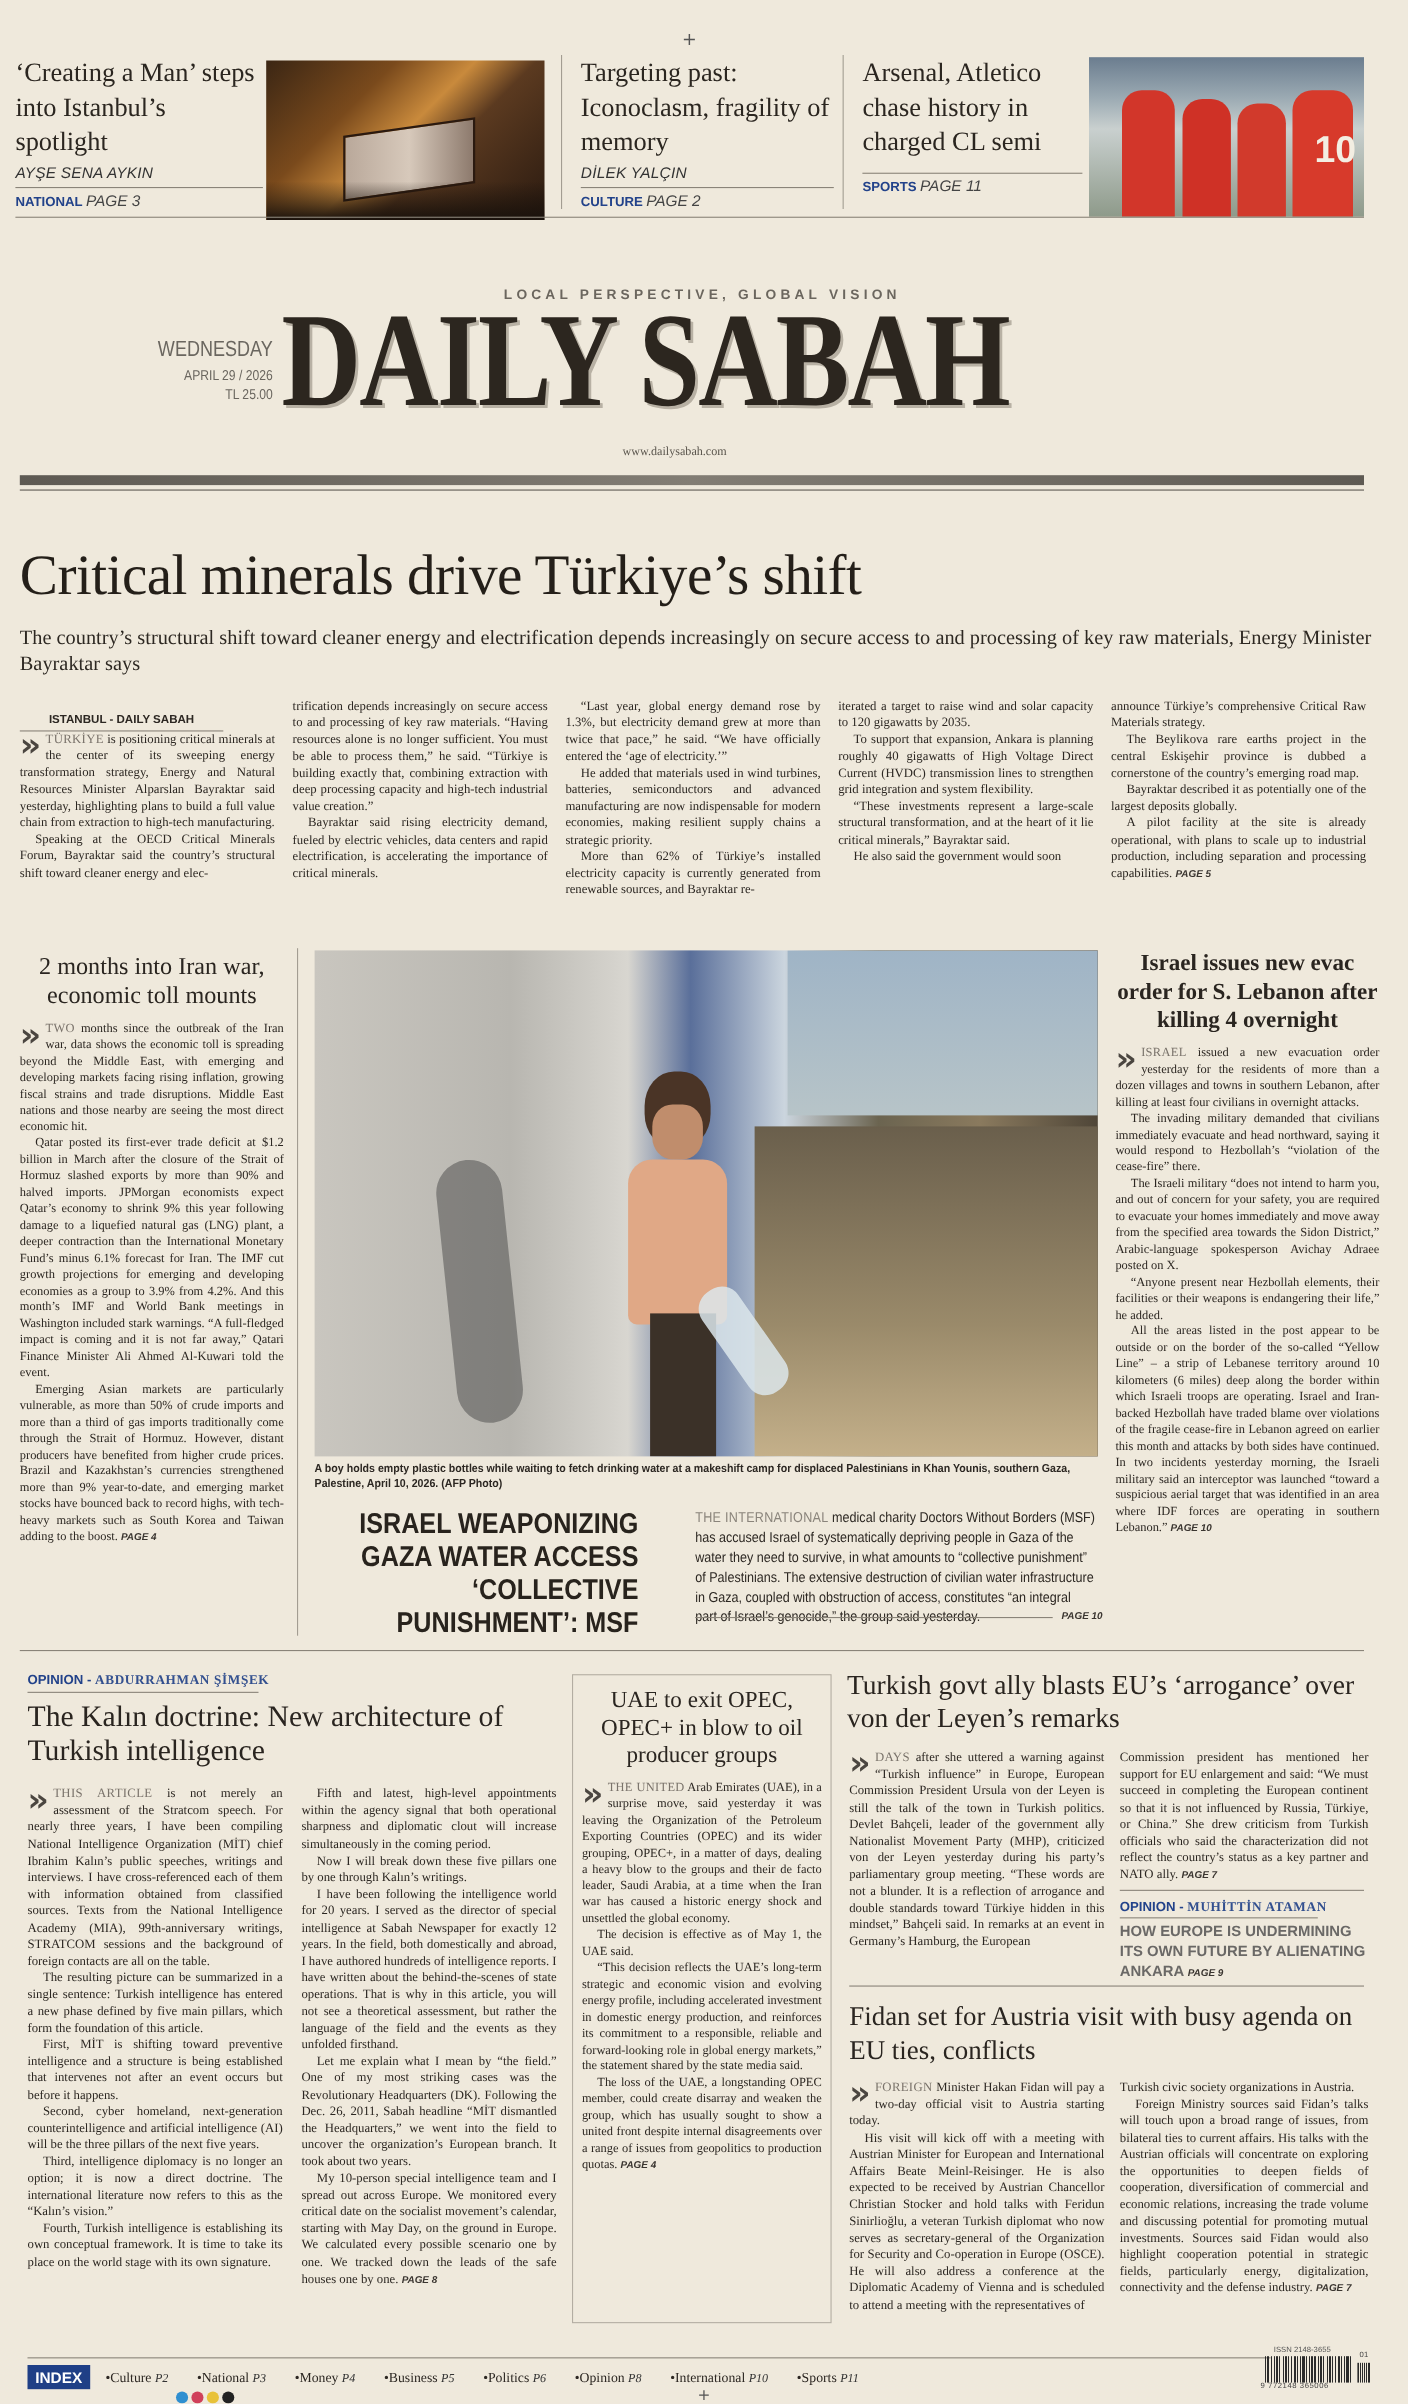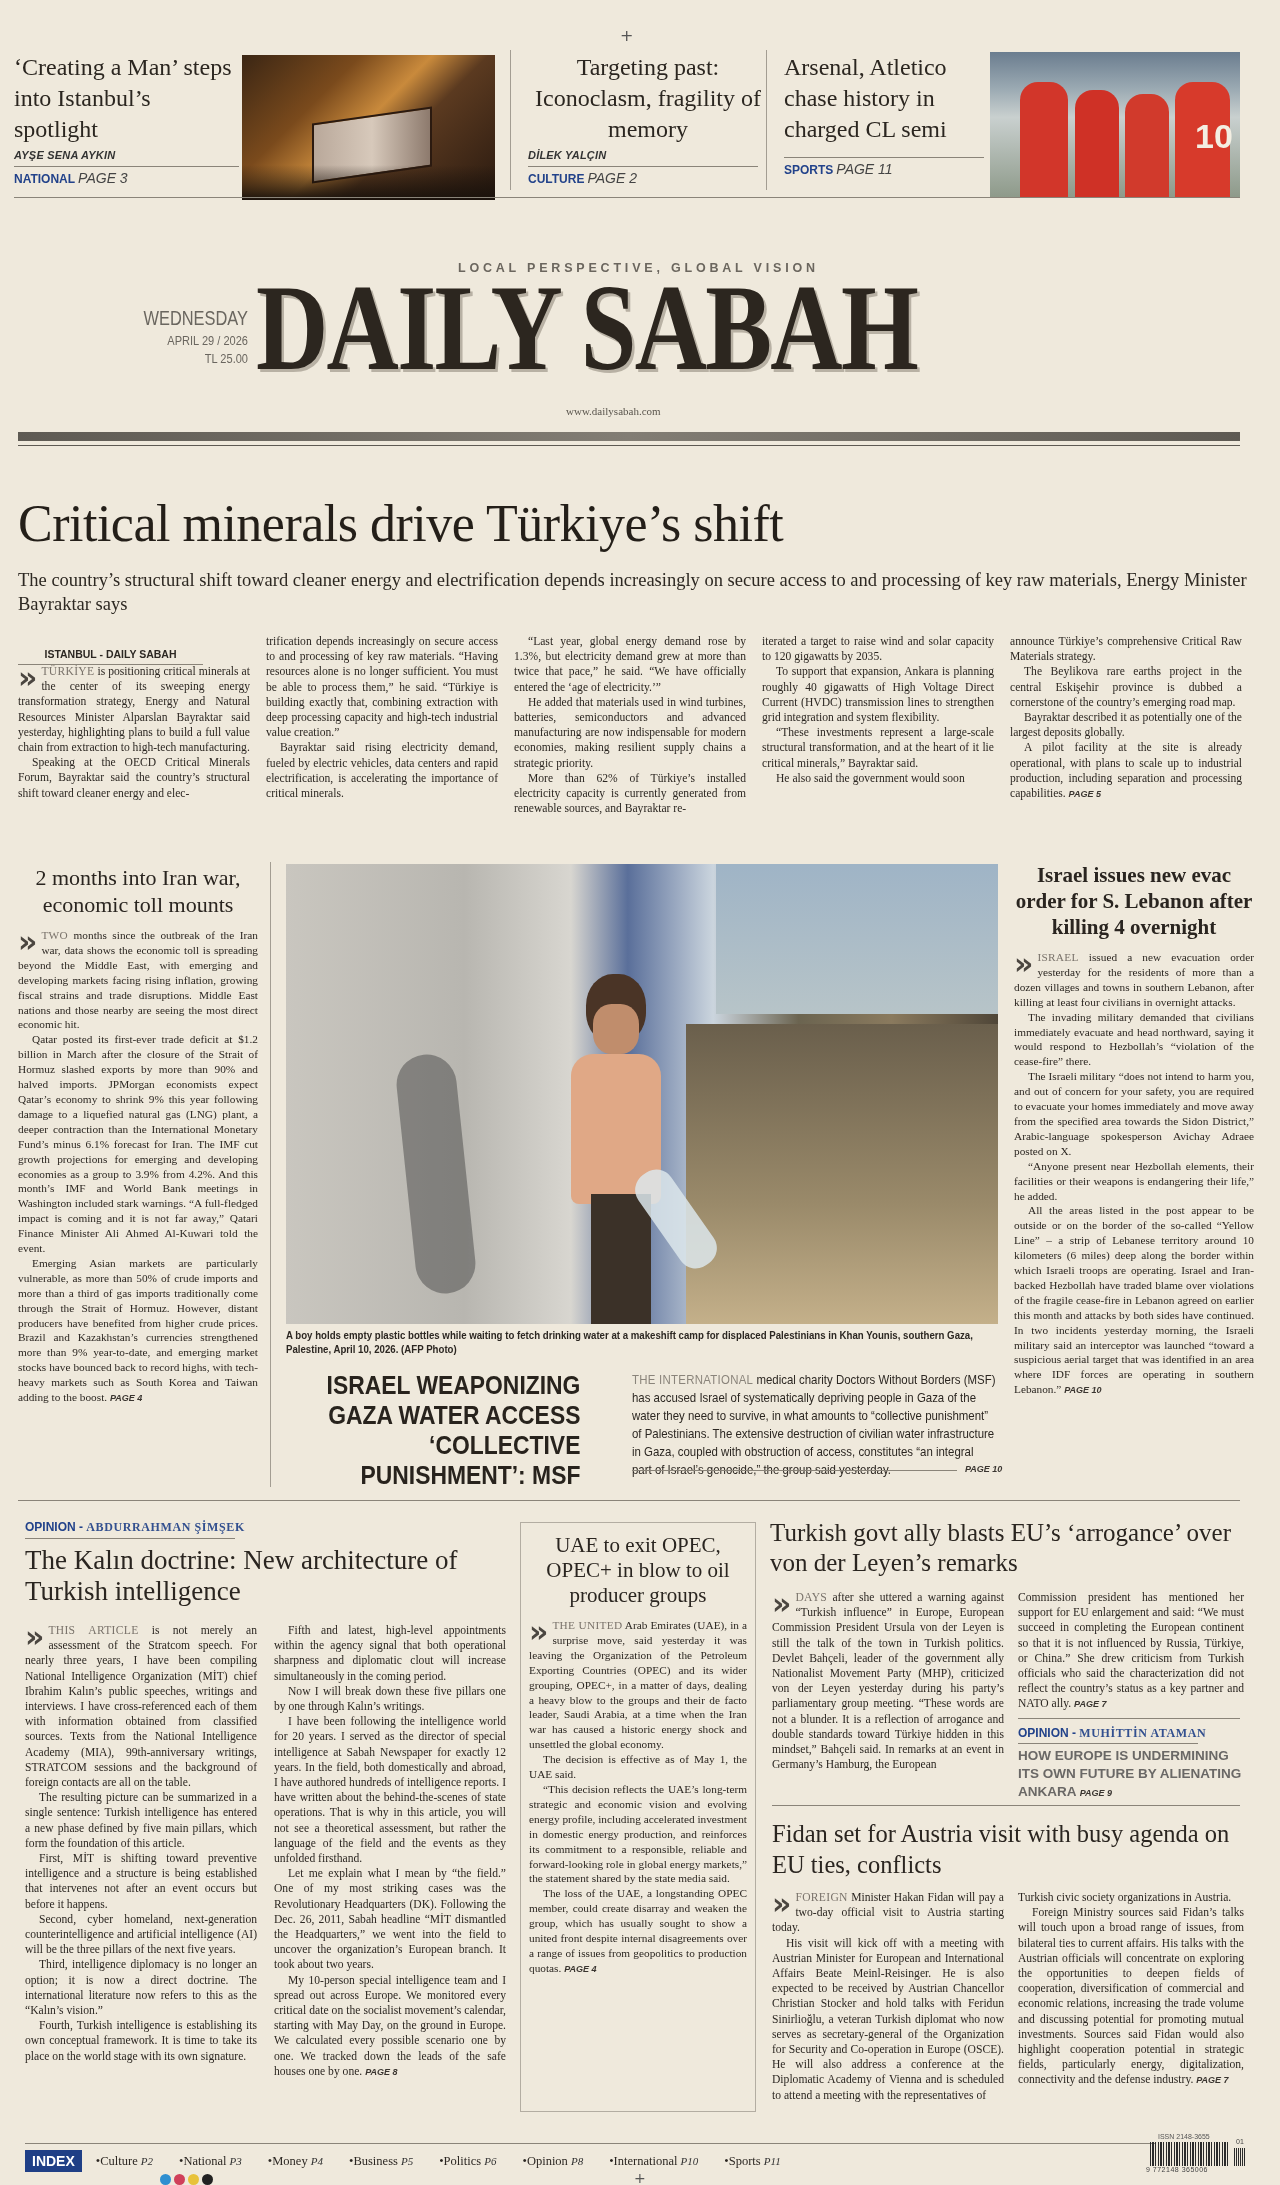--- a/index.html
+++ b/index.html
@@ -19,21 +19,21 @@
   .body-text p.first { text-indent: 0; }
   .lead-word { color: #7a736b; letter-spacing: 0.3px; }
   .chev {
     float: left; font-family: "DejaVu Sans", sans-serif; font-weight: bold;
     font-size: 30px; line-height: 26px; color: #4b4640; margin-right: 4px; margin-top: 1px;
   }
   .pageref { font-family: "Liberation Sans", sans-serif; font-style: italic; font-size: 9px; font-weight: bold; color: #3a3530; }
   .rule { background: #8a8479; height: 1px; }
   .vrule { background: #a39d92; width: 1px; }
   .teaser-title { font-size: 24px; line-height: 31px; color: #2b2620; }
-  .byline { font-family: "Liberation Sans", sans-serif; font-style: italic; font-weight: bold; font-size: 11px; color: #333; letter-spacing: 0.2px; }
+  .byline { font-family: "Liberation Sans", sans-serif; font-style: italic; font-weight: normal; font-size: 14px; color: #333; letter-spacing: 0.2px; }
   .section-tag { font-family: "Liberation Sans", sans-serif; font-weight: bold; font-size: 12px; color: #22428a; }
   .section-tag .pg { font-style: italic; font-weight: normal; font-size: 14px; color: #444; margin-left: 3px; }
   .photo { overflow: hidden; }
   .h2 { font-size: 22px; line-height: 27px; text-align: center; color: #2a2520; }
   .opinion-label { font-family: "Liberation Sans", sans-serif; font-weight: bold; font-size: 12px; color: #22428a; }
   .opinion-label .author { font-family: "Liberation Serif", serif; color: #33508f; letter-spacing: 0.6px; }
   .index-item { font-size: 12.5px; color: #2c2722; margin-right: 26px; }
   .index-item .p { font-style: italic; font-size: 11px; color: #333; }
 </style>
 </head>
@@ -48,21 +48,21 @@
       <span>NATIONAL</span><span class="pg">PAGE 3</span>
     </div>
   </div>
   <div class="abs photo" style="left:242px;top:25px;width:253px;height:145px;background:linear-gradient(135deg,#3b2614 0%,#7a4a1c 30%,#c98a3c 48%,#5b3a20 62%,#2a1a10 100%);">
     <div style="position:absolute;left:70px;top:60px;width:120px;height:60px;background:linear-gradient(90deg,#b9a89a,#d7c9bb,#8d7a6d);transform:skewY(-8deg);border:2px solid #2b1a10;"></div>
     <div style="position:absolute;left:0;bottom:0;width:253px;height:35px;background:linear-gradient(0deg,#1a120c,rgba(26,18,12,0));"></div>
   </div>
   <div class="abs vrule" style="left:510px;top:20px;height:140px;"></div>
 
   <div class="abs" style="left:528px;top:22px;width:230px;">
-    <div class="teaser-title serif" style="width:240px;text-align:center;">Targeting past: Iconoclasm, fragility of memory</div>
+    <div class="teaser-title serif" style="width:240px;">Targeting past: Iconoclasm, fragility of memory</div>
     <div class="byline" style="margin-top:4px;">DİLEK YALÇIN</div>
     <div class="rule" style="width:230px;margin-top:5px;"></div>
     <div class="section-tag" style="margin-top:3px;">
       <span>CULTURE</span><span class="pg">PAGE 2</span>
     </div>
   </div>
   <div class="abs vrule" style="left:766px;top:20px;height:140px;"></div>
 
   <div class="abs" style="left:784px;top:22px;width:200px;">
     <div class="teaser-title serif" style="width:200px;">Arsenal, Atletico chase history in charged CL semi</div>

